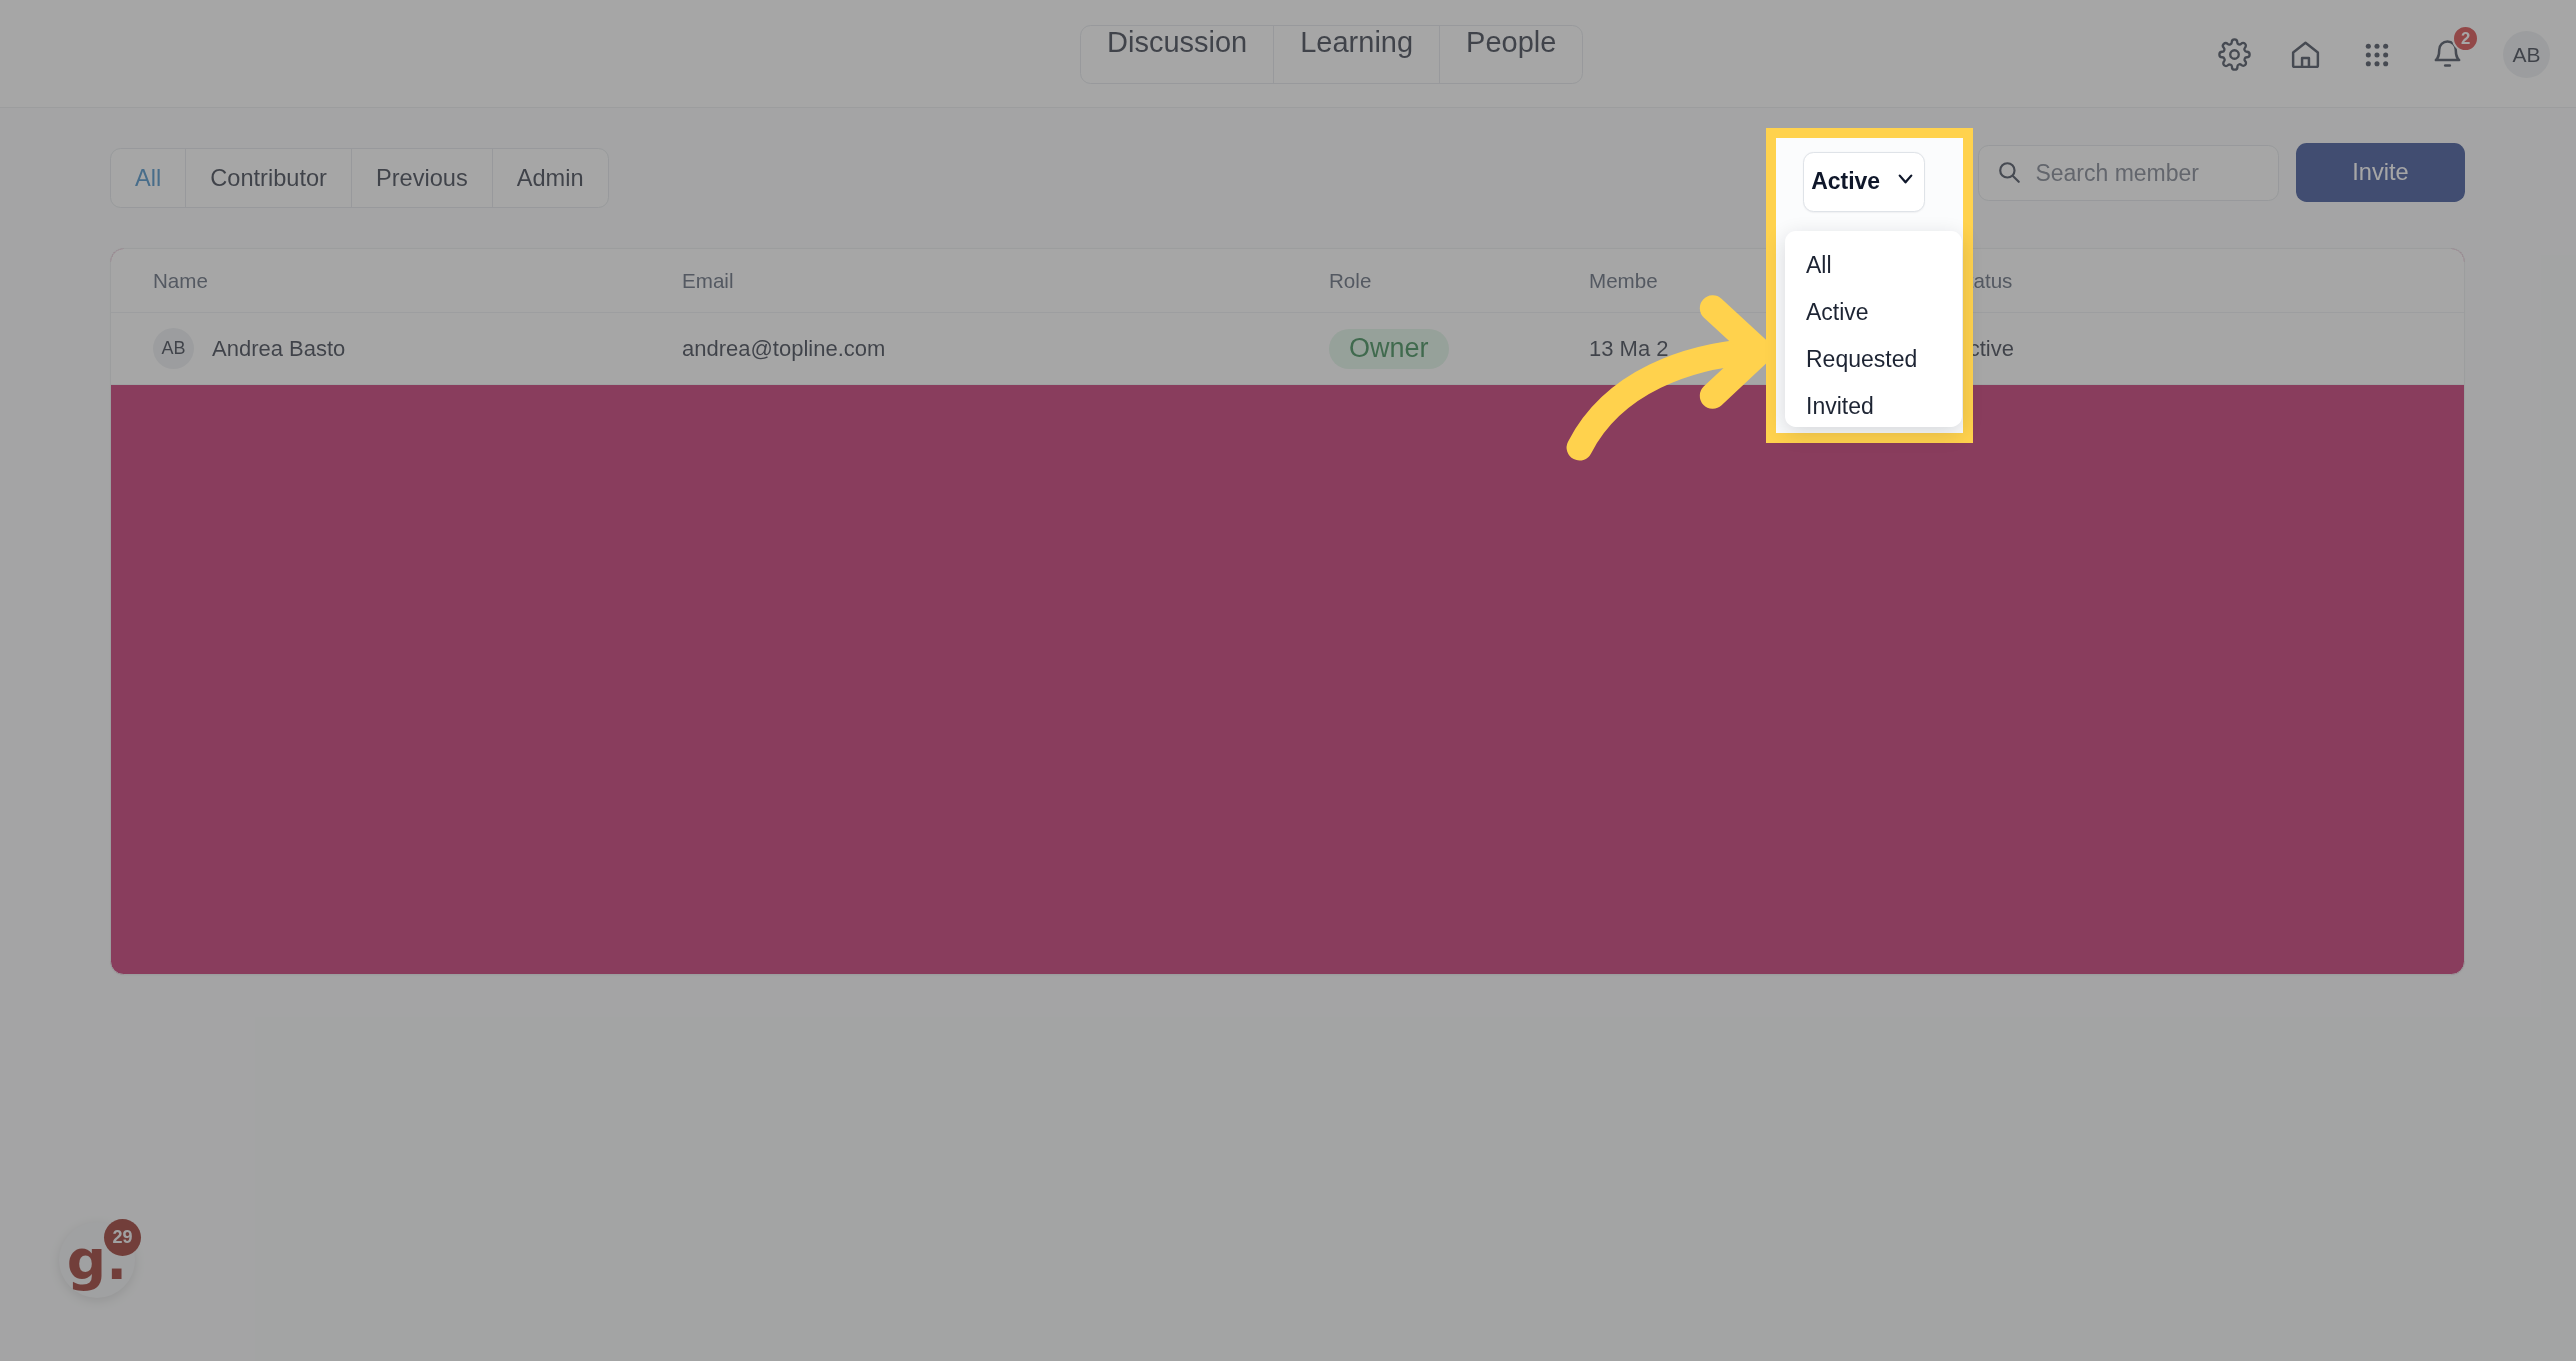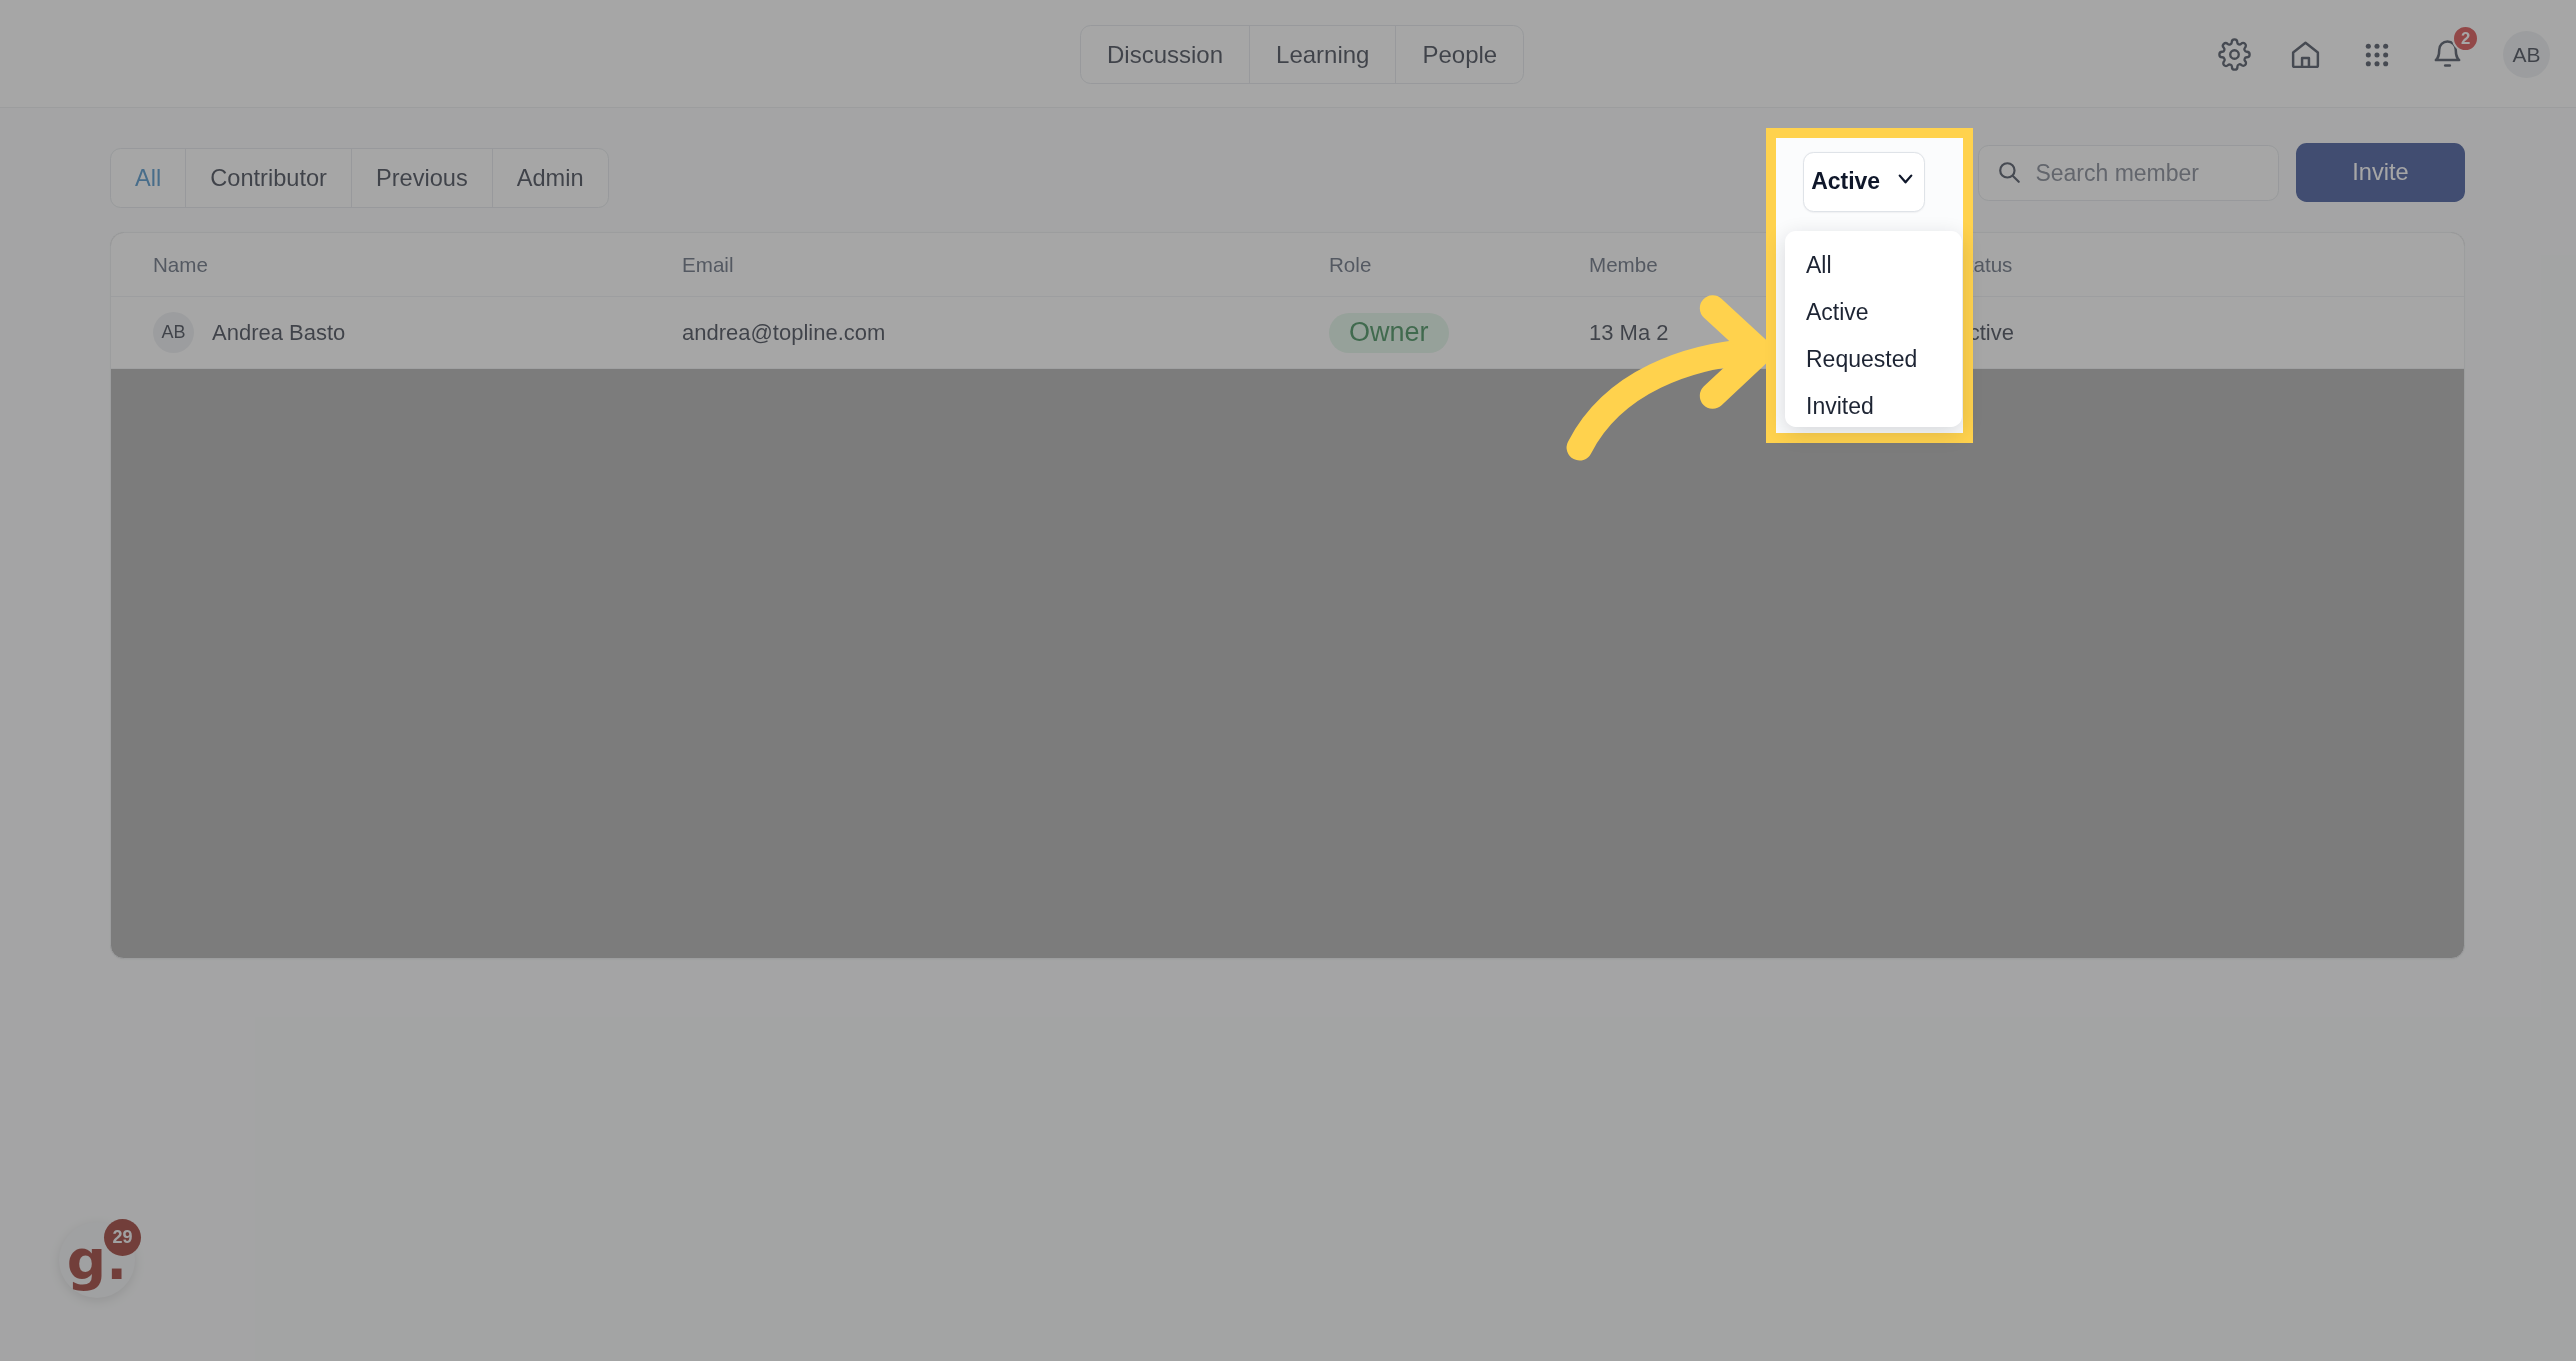--- a/index.html
+++ b/index.html
@@ -29,22 +29,22 @@
   .org-logo { width:37px; height:37px; flex:0 0 37px; }
   .org-name { font-size:23.6px; color:#1d2433; letter-spacing:0.2px; }
   .org-caret { margin-left:auto; }
 
   .navtabs {
     position:absolute; left:1080px; top:25px; height:59px;
     display:flex; border:0.8px solid #dfe3e8; border-radius:10.7px; overflow:hidden;
     background:#fff;
   }
   .navtab {
-    display:flex; align-items:center; padding:0 26px;
-    font-size:24px; color:#1d2433; cursor:pointer;
+    display:flex; padding:0 26px;
+    font-size:29px; color:#1d2433; cursor:pointer;
     border-right:0.8px solid #dfe3e8; height:100%;
   }
   .navtab:last-child { border-right:none; }
 
   .topicons {
     position:absolute; right:26px; top:24px; height:61px;
     display:flex; align-items:center; gap:30px;
   }
   .ticon { width:41px; height:41px; display:flex; align-items:center; justify-content:center; cursor:pointer; position:relative; }
   .bell-wrap { position:relative; }
@@ -95,22 +95,22 @@
 
   .invite-btn {
     position:absolute; left:2296px; top:143px; width:169px; height:59px;
     background:#1f3a8a; border-radius:10.7px; color:#fff; font-size:23.6px;
     display:flex; align-items:center; justify-content:center; cursor:pointer; border:none;
     font-family:inherit;
   }
 
   
   .panel {
-    position:absolute; left:110px; top:232px; width:2355px; height:727px;
-    background:#a3a3a3; border:0.8px solid #e8eaed; border-radius:13.7px; overflow:hidden;
+    position:absolute; left:110px; top:248px; width:2355px; height:727px;
+    background:#be185d; border:0.8px solid #e8eaed; border-radius:13.7px; overflow:hidden;
     box-shadow:0 0.8px 1.5px rgba(16,24,40,.04);
   }
   .thead {
     display:flex; align-items:center; height:64px;
     border-bottom:0.8px solid #eceef1; background:#fff;
   }
   .th { font-size:20.6px; color:#4a5568; padding-left:0; }
   .trow {
     display:flex; align-items:center; height:72px; border-bottom:0.8px solid #f0f2f4; background:#fff;
   }

